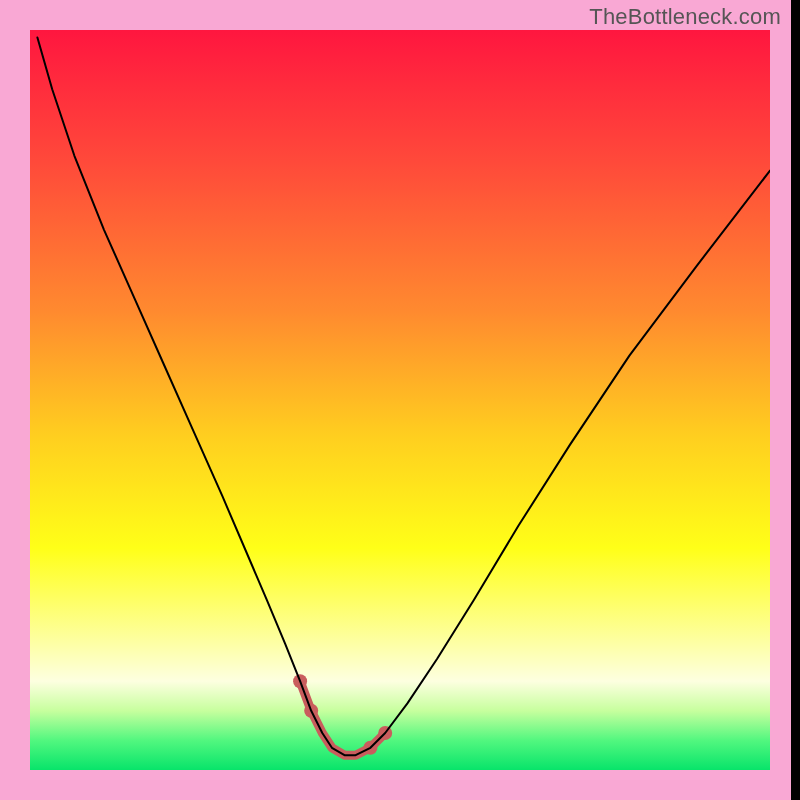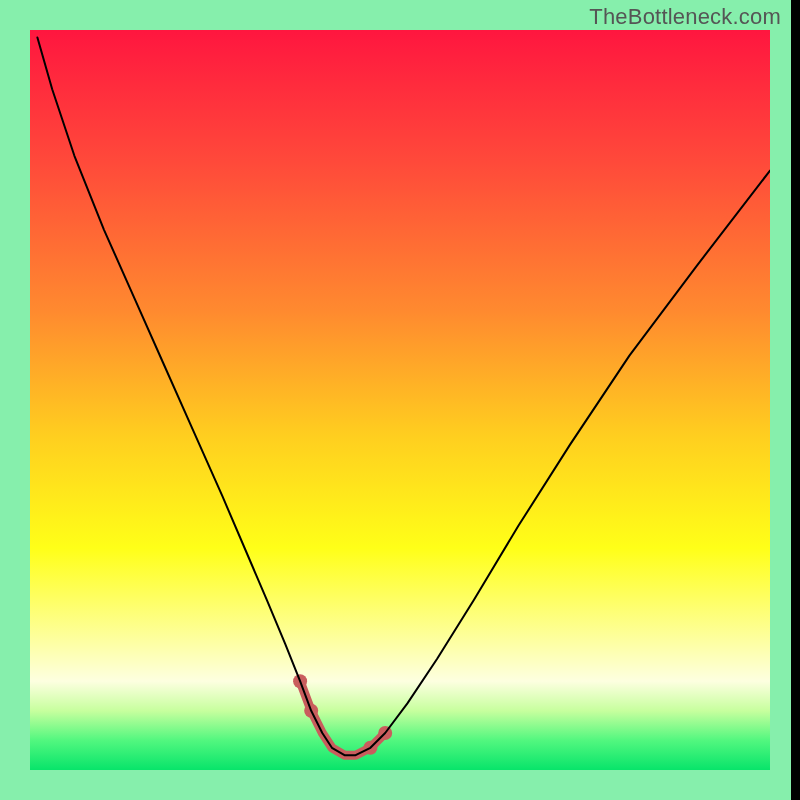--- a/index.html
+++ b/index.html
@@ -10,21 +10,21 @@
     background: #000;
     font-family: Arial, Helvetica, sans-serif;
     overflow: hidden;
   }
   .frame {
     position: absolute;
     left: 0;
     top: 0;
     width: 791px;
     height: 800px;
-    background: #86efac;
+    background: #f9a8d4;
   }
   .plot {
     position: absolute;
     left: 30px;
     top: 30px;
     width: 740px;
     height: 740px;
     overflow: hidden;
   }
   .watermark {

